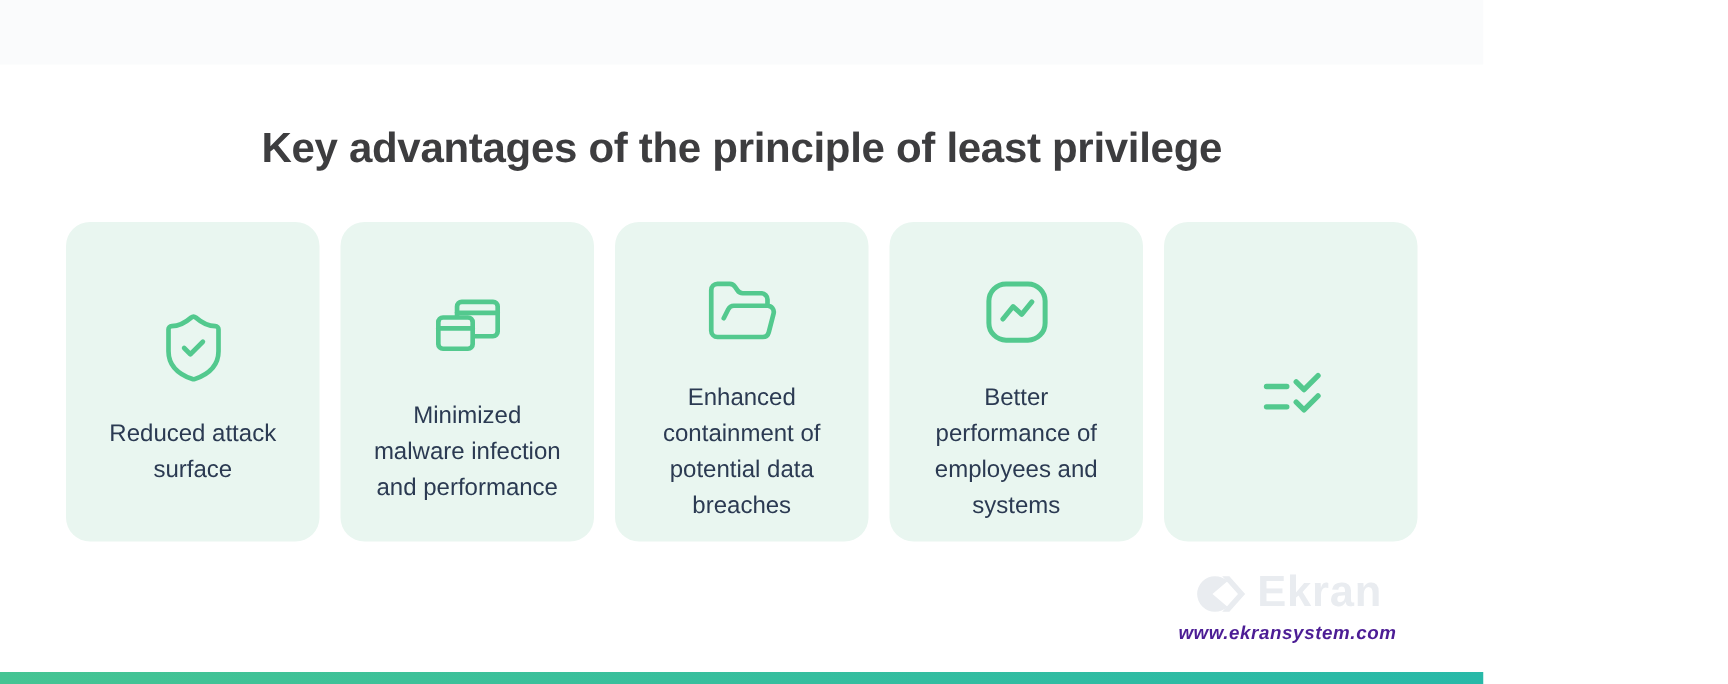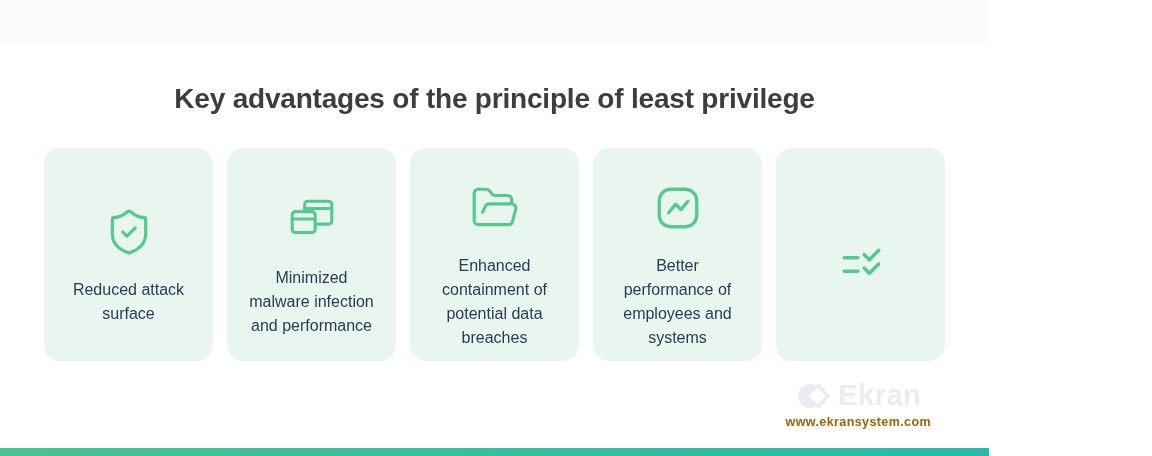--- a/index.html
+++ b/index.html
@@ -92,21 +92,22 @@
     font-weight: 700;
     letter-spacing: 0.5px;
     color: #e9ecf0;
   }
 
   .site-url {
     margin-top: 3px;
     font-size: 12.5px;
     font-weight: 700;
     letter-spacing: 0.4px;
-    color: #a16207;
+    color: #4c1d95;
+    font-style: italic;
   }
 
   .bottom-bar {
     position: absolute;
     left: 0;
     bottom: 0;
     width: 100%;
     height: 8px;
     background: linear-gradient(90deg, #45c493 0%, #28b9a8 100%);
   }

